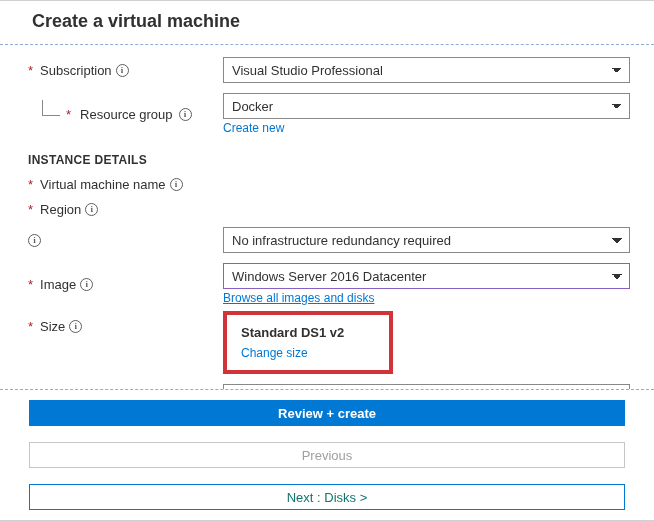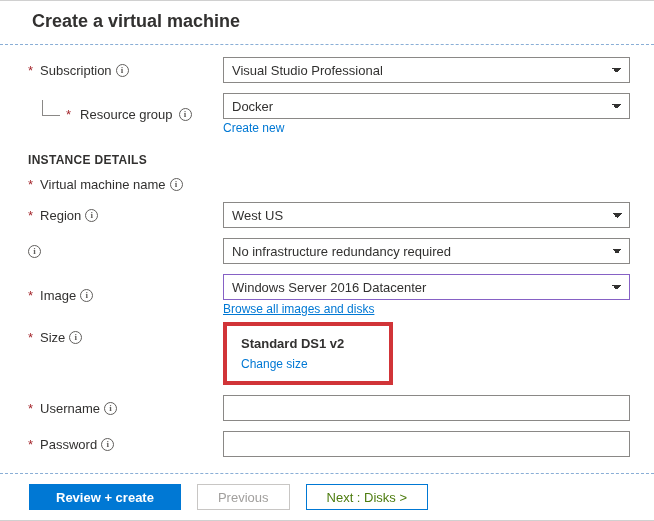--- a/index.html
+++ b/index.html
@@ -120,20 +120,21 @@
   .size-name { font-weight: 600; font-size: 13px; margin-bottom: 4px; }
   .size-spec { font-size: 12px; color: #323130; margin-bottom: 4px; }
   .footer {
     position: absolute;
     left: 0; right: 0; bottom: 0;
     border-top: 1px dashed #8aaed6;
     padding: 10px 29px;
     display: flex;
     gap: 16px;
     background: #fff;
+    flex-direction: column;
   }
   .btn {
     height: 26px;
     padding: 0 20px;
     font-size: 13px;
     font-family: inherit;
     border: 1px solid #8a8886;
     background: #fff;
     cursor: pointer;
   }
@@ -144,21 +145,21 @@
     font-weight: 600;
     padding: 0 26px;
   }
   .btn.disabled {
     color: #a19f9d;
     border-color: #c8c6c4;
     cursor: not-allowed;
   }
   .btn.outline {
     border-color: #0078d4;
-    color: #4d7c0f;
+    color: #0f766e;
   }
   .tight { margin-bottom: 6px; }
 </style>
 </head>
 <body>
 
 <h1 class="page-title">Create a virtual machine</h1>
 
 <div class="content">
 
@@ -201,25 +202,20 @@
       <span class="info-icon">i</span>
     </div>
   </div>
 
   <div class="row">
     <div class="label-col">
       <span class="req">*</span>
       <span>Region</span>
       <span class="info-icon">i</span>
     </div>
-    <div class="field-col">
-      <select class="select">
-        <option>West US</option>
-      </select>
-    </div>
   </div>
 
   <div class="row">
     <div class="label-col dim">
       <span class="info-icon">i</span>
     </div>
     <div class="field-col">
       <select class="select">
         <option>No infrastructure redundancy required</option>
       </select>

